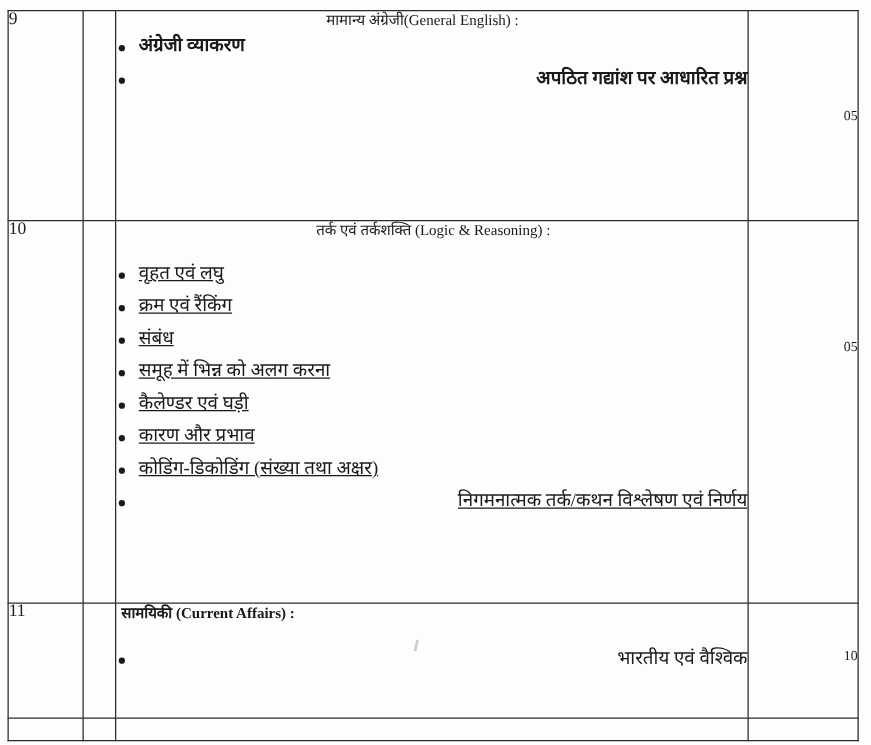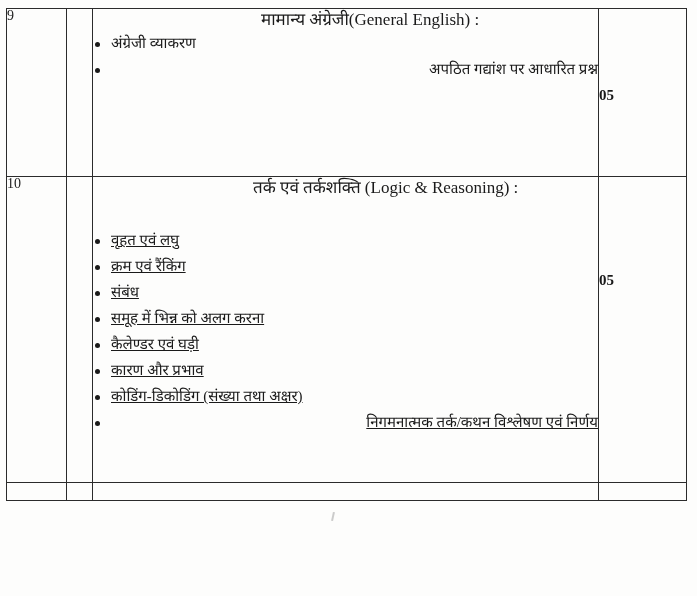--- a/index.html
+++ b/index.html
@@ -50,21 +50,21 @@
     padding: 3px 0 0 3px;
     font-family: "Liberation Serif", serif;
     color: #1b1b1b;
   }
 
   .body-cell {
     padding: 6px 8px 10px 8px;
   }
 
   .heading {
-    font-size: 17px;
+    font-size: 12px;
     line-height: 1.25;
     margin: 0 0 6px 0;
     white-space: nowrap;
   }
   .heading.indent-1 { padding-left: 168px; }
   .heading.indent-2 { padding-left: 160px; }
   .heading.indent-3 { padding-left: 4px; font-weight: 600; }
 
   ul.bullets {
     list-style: none;
@@ -89,28 +89,27 @@
     height: 5px;
     background: #1a1a1a;
     border-radius: 50%;
   }
 
   
   .bl-a { padding-left: 140px; }
   .bl-b { padding-left: 156px; text-decoration: underline; }
   .bl-c { padding-left: 104px; }
 
-  .bl-a li { padding-left: 20px; }
+  .bl-a li { padding-left: 20px; font-weight: bold; }
   .bl-b li { padding-left: 20px; }
   .bl-c li { padding-left: 20px; }
 
   .marks {
-    font-size: 15px;
-    text-align: left;
-    font-weight: bold;
+    font-size: 11px;
+    text-align: right;
   }
   .marks.pos-a { padding-top: 78px; }
   .marks.pos-b { padding-top: 95px; }
   .marks.pos-c { padding-top: 36px; }
 
   .devnag { font-family: "Liberation Serif", serif; }
 
   
   .speck {
     position: absolute;
@@ -142,35 +141,46 @@
           <li class="devnag">अपठित गद्यांश पर आधारित प्रश्न</li>
         </ul>
       </td>
       <td class="marks pos-a">05</td>
     </tr>
 
     <tr style="height:306px">
       <td class="sr-num">10</td>
       <td></td>
       <td class="body-cell">
-        <p class="heading indent-2 devnag" style="margin-bottom:35px">तर्क एवं तर्कशक्ति (Logic &amp; Reasoning) :</p>
+        <p class="heading indent-2 devnag" style="margin-bottom:20px">तर्क एवं तर्कशक्ति (Logic &amp; Reasoning) :</p>
         <ul class="bullets bl-b">
           <li class="devnag">वृहत एवं लघु</li>
           <li class="devnag">क्रम एवं रैंकिंग</li>
           <li class="devnag">संबंध</li>
           <li class="devnag">समूह में भिन्न को अलग करना</li>
           <li class="devnag">कैलेण्डर एवं घड़ी</li>
           <li class="devnag">कारण और प्रभाव</li>
           <li class="devnag">कोडिंग-डिकोडिंग (संख्या तथा अक्षर)</li>
           <li class="devnag">निगमनात्मक तर्क/कथन विश्लेषण एवं निर्णय</li>
         </ul>
       </td>
       <td class="marks pos-b">05</td>
     </tr>
 
+    <tr style="height:92px">
+      <td class="sr-num">11</td>
+      <td></td>
+      <td class="body-cell">
+        <p class="heading indent-3 devnag" style="margin-bottom:22px">सामयिकी (Current Affairs) :</p>
+        <ul class="bullets bl-c">
+          <li class="devnag">भारतीय एवं वैश्विक</li>
+        </ul>
+      </td>
+      <td class="marks pos-c">10</td>
+    </tr>
 
     <tr style="height:18px">
       <td></td>
       <td></td>
       <td></td>
       <td></td>
     </tr>
   </tbody>
 </table>
 

